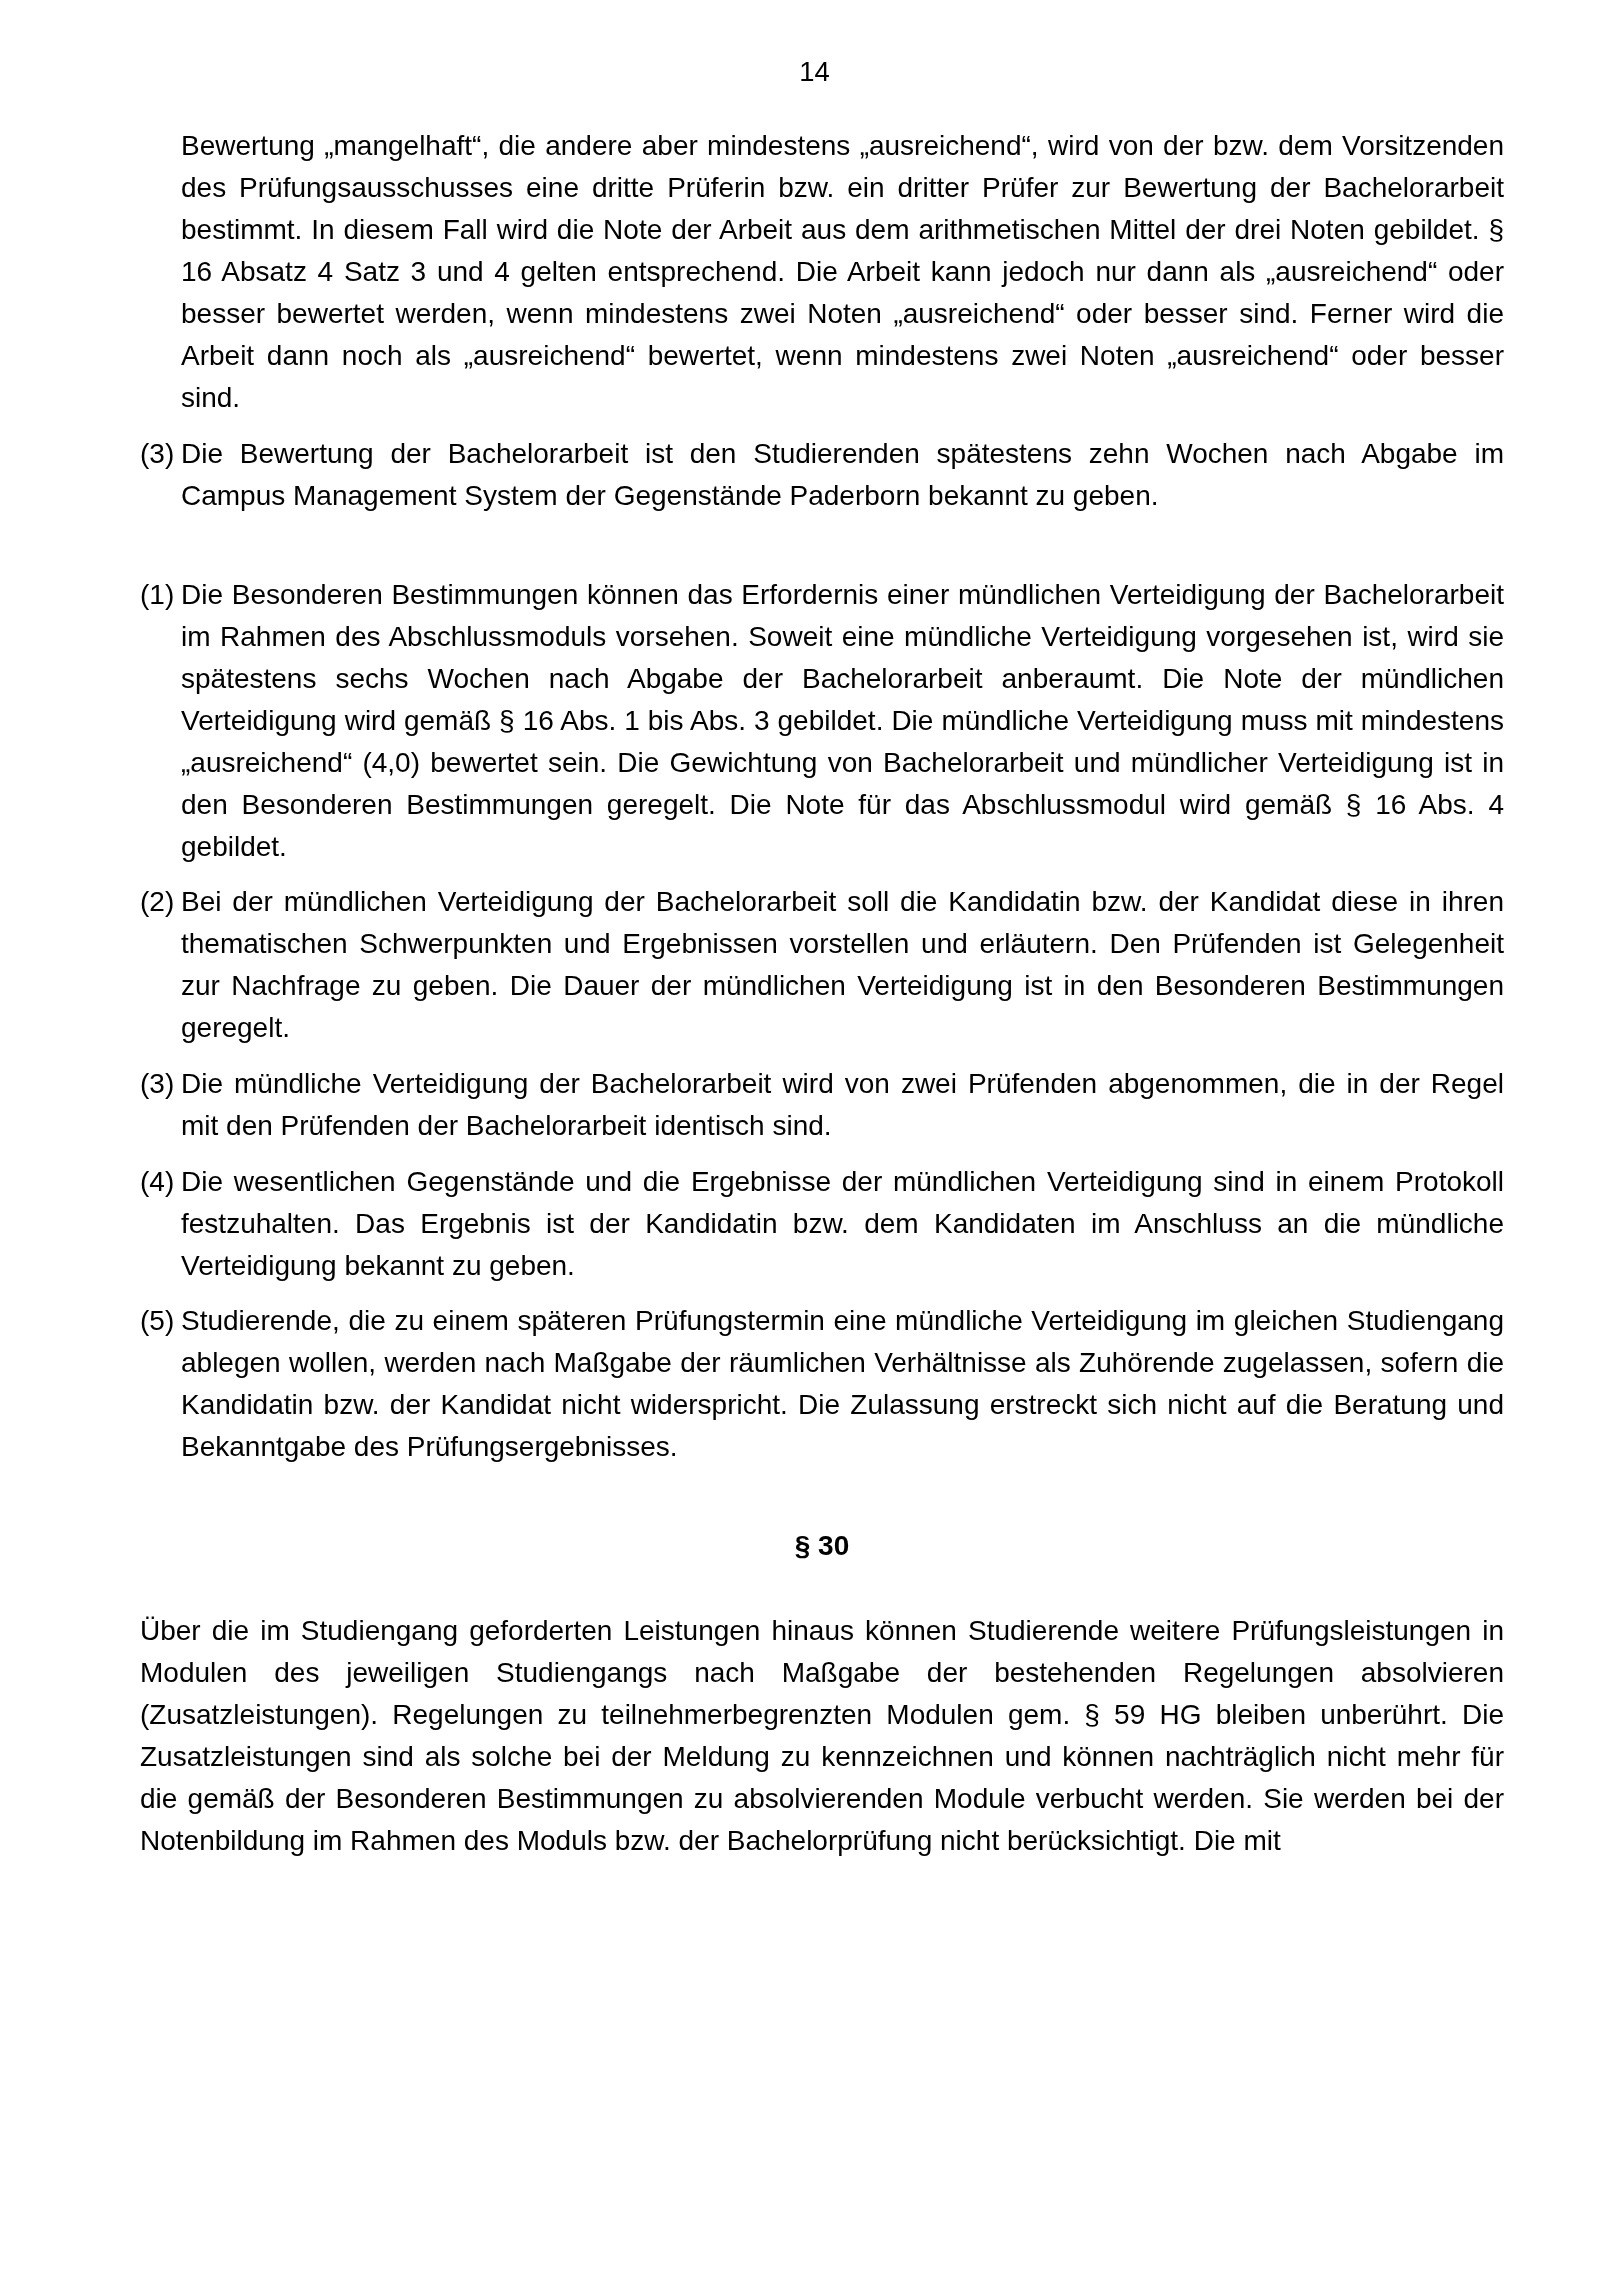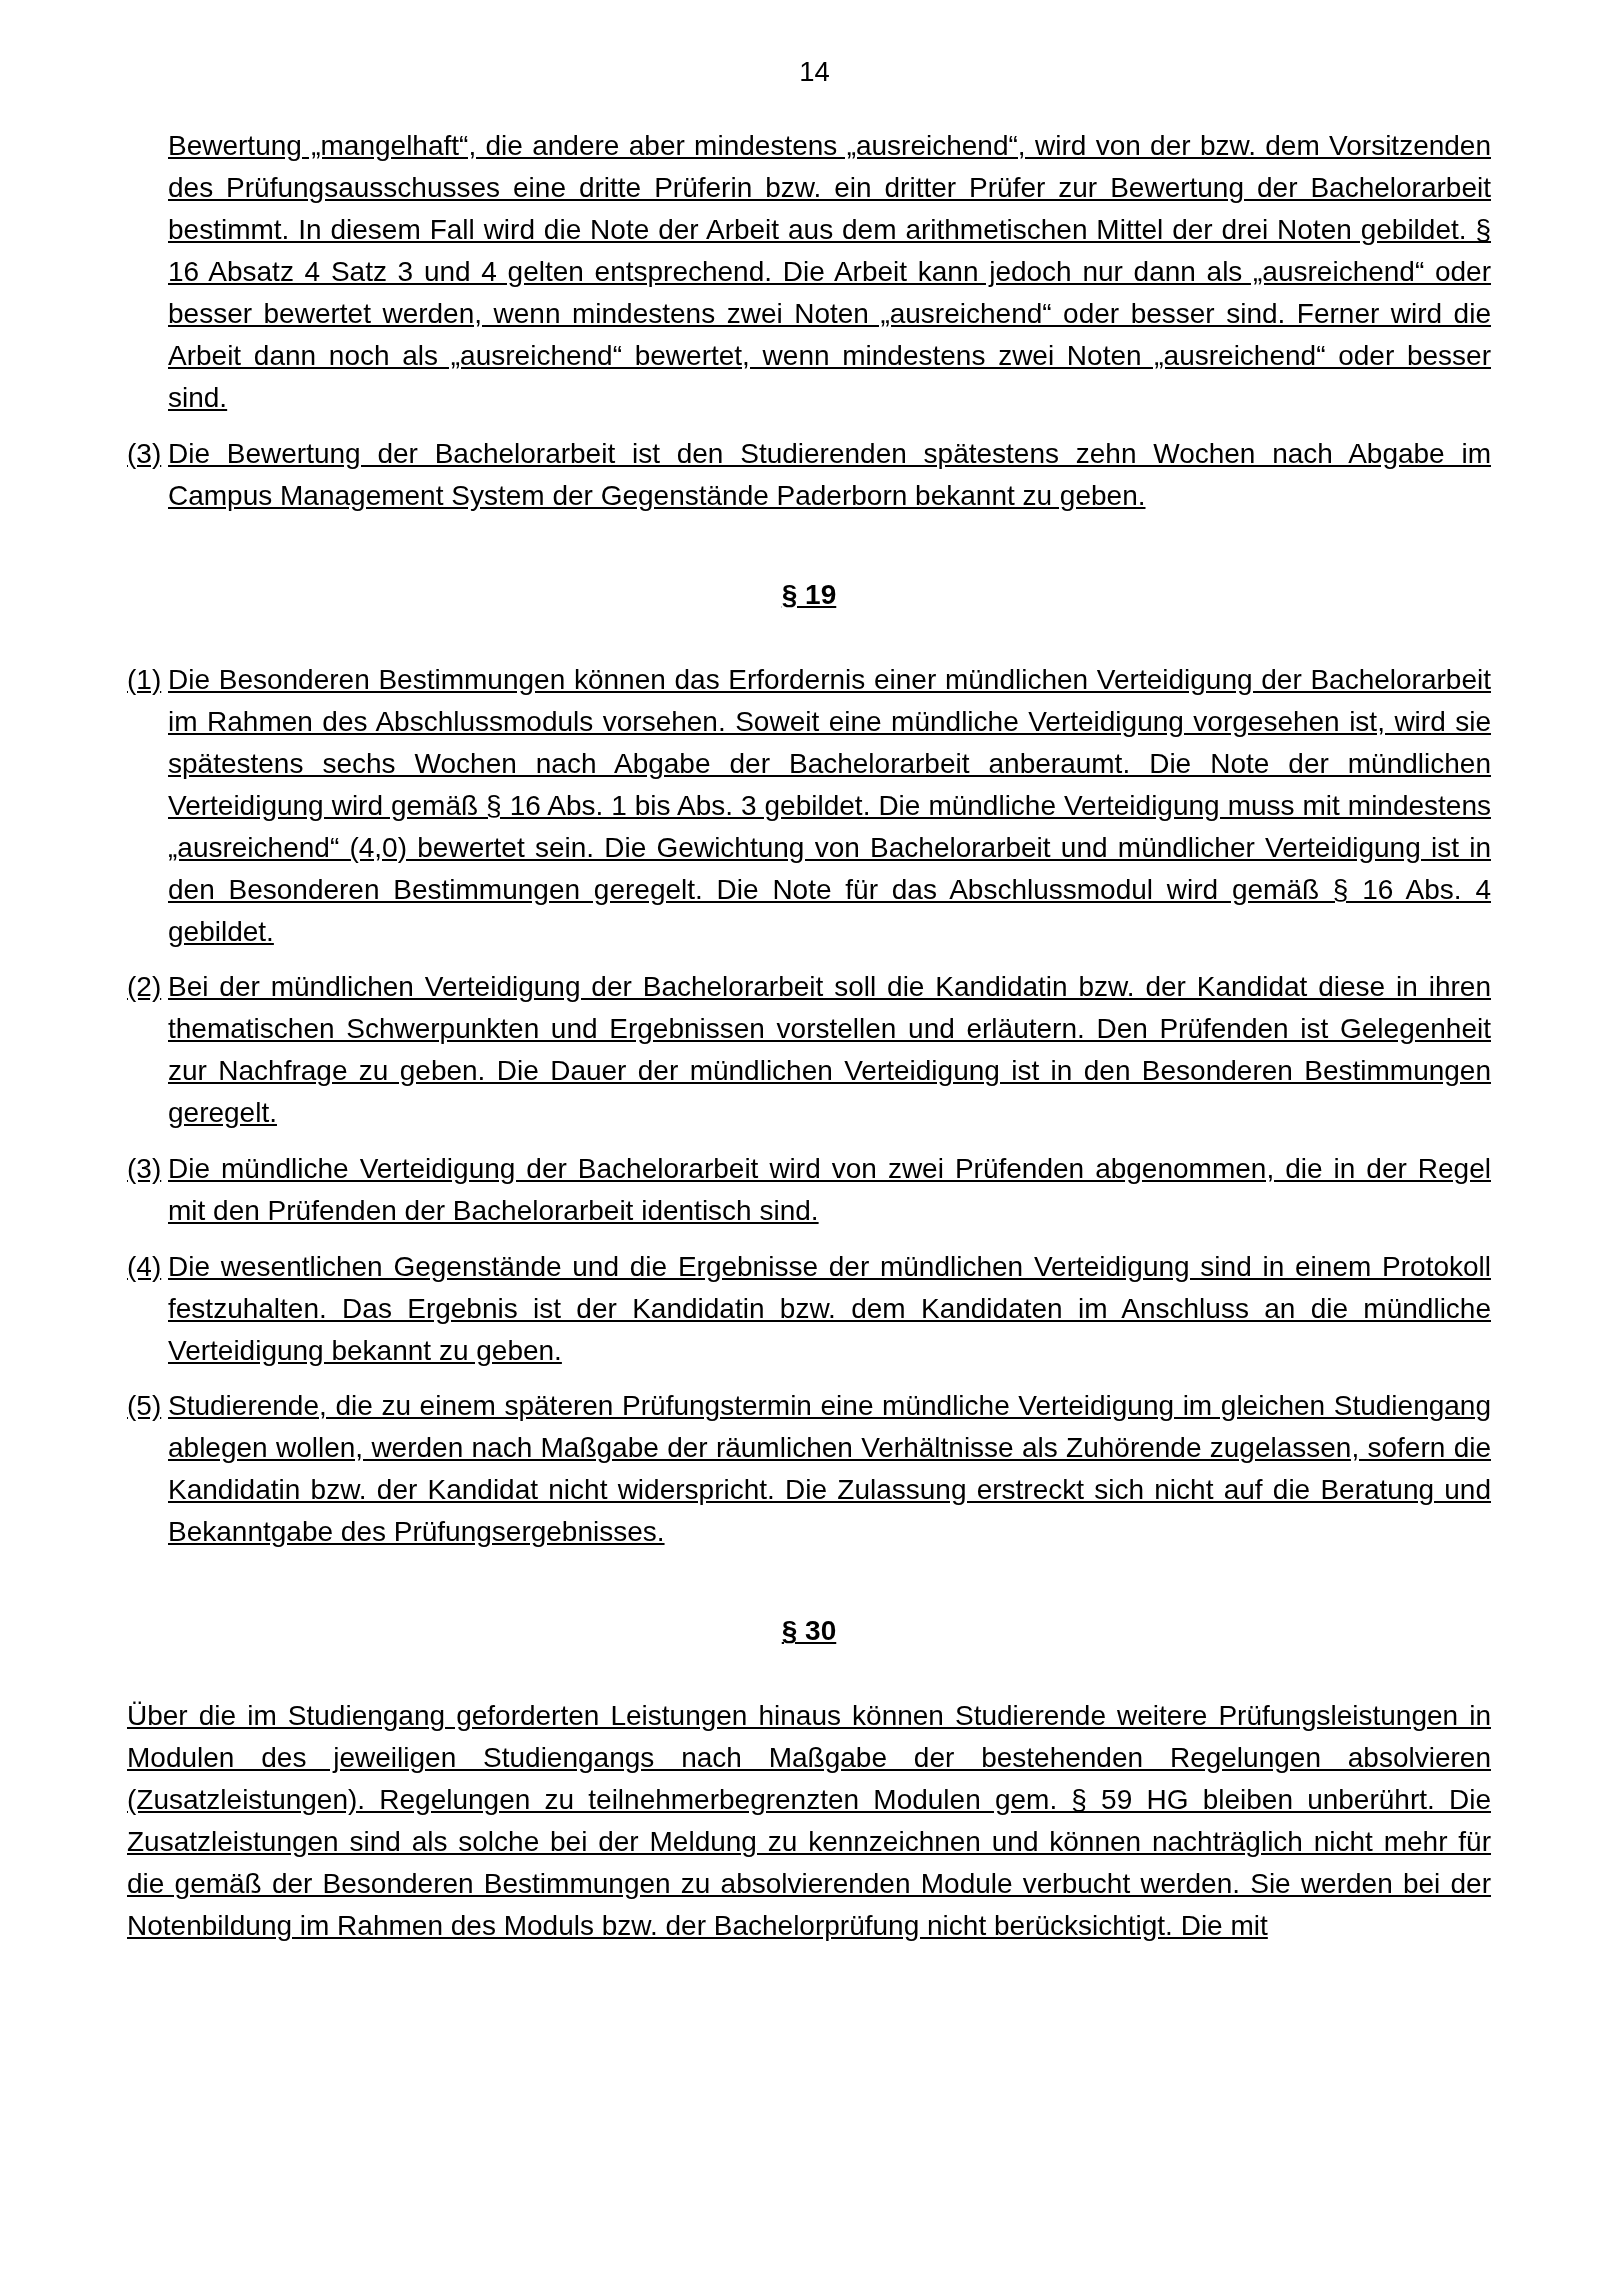--- a/index.html
+++ b/index.html
@@ -22,23 +22,22 @@
     left: 0;
     width: 100%;
     text-align: center;
     font-size: 27.4px;
     line-height: 31px;
     padding-left: 8px;
   }
   .body {
     position: absolute;
     top: 125px;
-    left: 127px;
+    left: 140px;
     width: 1364px;
-    text-decoration: underline;
   }
   .para {
     text-align: justify;
     margin-bottom: 13.7px;
   }
   .cont {
     margin-left: 41px;
   }
   .item {
     display: flex;
@@ -72,21 +71,20 @@
   <div class="body">
 
     <p class="para cont">Bewertung „mangelhaft“, die andere aber mindestens „ausreichend“, wird von der bzw. dem Vorsitzenden des Prüfungsausschusses eine dritte Prüferin bzw. ein dritter Prüfer zur Bewertung der Bachelorarbeit bestimmt. In diesem Fall wird die Note der Arbeit aus dem arithmetischen Mittel der drei Noten gebildet. § 16 Absatz 4 Satz 3 und 4 gelten entsprechend. Die Arbeit kann jedoch nur dann als „ausreichend“ oder besser bewertet werden, wenn mindestens zwei Noten „ausreichend“ oder besser sind. Ferner wird die Arbeit dann noch als „ausreichend“ bewertet, wenn mindestens zwei Noten „ausreichend“ oder besser sind.</p>
 
     <div class="item">
       <span class="num">(3)</span>
       <span class="text">Die Bewertung der Bachelorarbeit ist den Studierenden spätestens zehn Wochen nach Abgabe im Campus Management System der Gegenstände Paderborn bekannt zu geben.</span>
     </div>
 
     <div class="heading">
-      <div>§ 19</div>
     </div>
 
     <div class="item">
       <span class="num">(1)</span>
       <span class="text">Die Besonderen Bestimmungen können das Erfordernis einer mündlichen Verteidigung der Bachelorarbeit im Rahmen des Abschlussmoduls vorsehen. Soweit eine mündliche Verteidigung vorgesehen ist, wird sie spätestens sechs Wochen nach Abgabe der Bachelorarbeit anberaumt. Die Note der mündlichen Verteidigung wird gemäß § 16 Abs. 1 bis Abs. 3 gebildet. Die mündliche Verteidigung muss mit mindestens „ausreichend“ (4,0) bewertet sein. Die Gewichtung von Bachelorarbeit und mündlicher Verteidigung ist in den Besonderen Bestimmungen geregelt. Die Note für das Abschlussmodul wird gemäß § 16 Abs. 4 gebildet.</span>
     </div>
 
     <div class="item">
       <span class="num">(2)</span>
       <span class="text">Bei der mündlichen Verteidigung der Bachelorarbeit soll die Kandidatin bzw. der Kandidat diese in ihren thematischen Schwerpunkten und Ergebnissen vorstellen und erläutern. Den Prüfenden ist Gelegenheit zur Nachfrage zu geben. Die Dauer der mündlichen Verteidigung ist in den Besonderen Bestimmungen geregelt.</span>

